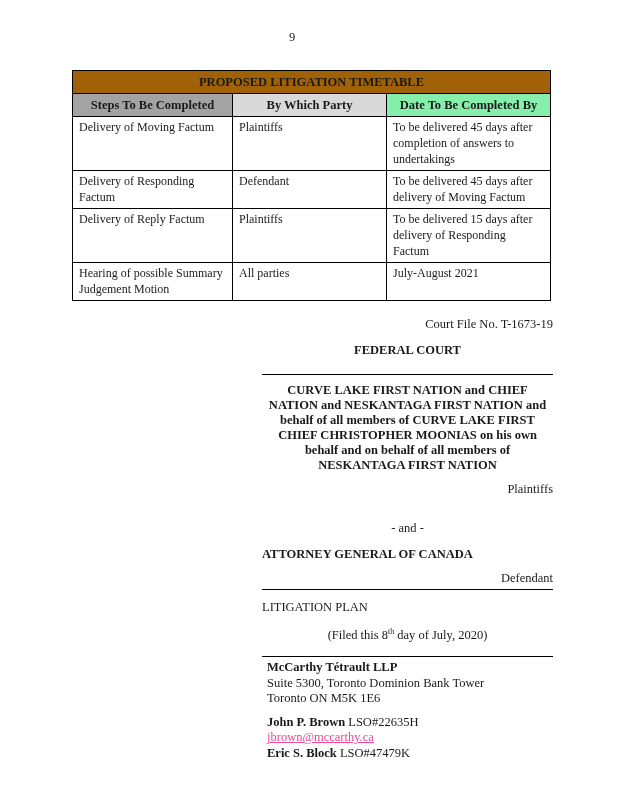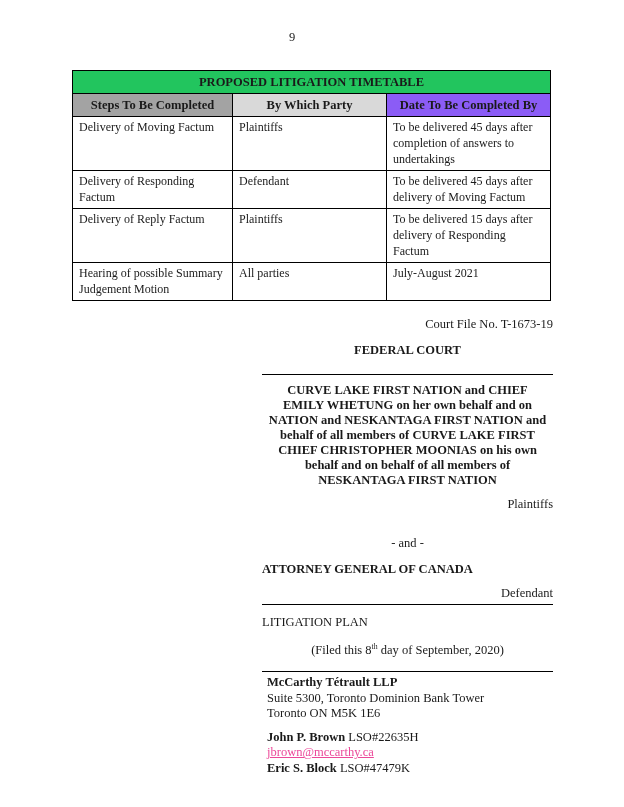--- a/index.html
+++ b/index.html
@@ -142,26 +142,26 @@
 
   <div class="timetable-wrap">
     <table class="timetable">
       <colgroup>
           <col class="c1">
           <col class="c2">
           <col class="c3">
         </colgroup>
       <tbody>
           <tr>
-        <th class="title-cell" colspan="3" style="background: #22c55e;">PROPOSED LITIGATION TIMETABLE</th>
+        <th class="title-cell" colspan="3" style="background: #a16207;">PROPOSED LITIGATION TIMETABLE</th>
       </tr>
       <tr>
         <th class="col-head" style="background: #a3a3a3;">Steps To Be Completed</th>
         <th class="col-head" style="background: rgb(217, 217, 217);">By Which Party</th>
-        <th class="col-head" style="background: #8b5cf6;">Date To Be Completed By</th>
+        <th class="col-head" style="background: #86efac;">Date To Be Completed By</th>
       </tr>
       <tr>
         <td>Delivery of Moving Factum</td>
         <td>Plaintiffs</td>
         <td>To be delivered 45 days after completion of answers to undertakings</td>
       </tr>
       <tr>
         <td>Delivery of Responding Factum</td>
         <td>Defendant</td>
         <td>To be delivered 45 days after delivery of Moving Factum</td>
@@ -181,39 +181,38 @@
   </div>
 
   <div class="right-col">
 
     <div class="file-no">Court File No. T-1673-19</div>
 
     <div class="court-name">FEDERAL COURT</div>
 
     <div class="party-block">
       <div class="party-line">CURVE LAKE FIRST NATION and CHIEF</div>
-      <div class="party-line">EMILY WHETUNG on her own behalf and on</div>
       <div class="party-line">NATION and NESKANTAGA FIRST NATION and</div>
       <div class="party-line">behalf of all members of CURVE LAKE FIRST</div>
       <div class="party-line">CHIEF CHRISTOPHER MOONIAS on his own</div>
       <div class="party-line">behalf and on behalf of all members of</div>
       <div class="party-line">NESKANTAGA FIRST NATION</div>
     </div>
 
     <div class="role-right">Plaintiffs</div>
 
     <div class="and-sep">- and -</div>
 
     <div class="agc-name">ATTORNEY GENERAL OF CANADA</div>
 
     <div class="defendant-wrap">Defendant</div>
 
     <div class="doc-title">LITIGATION PLAN</div>
 
-    <div class="filed-line"><span>(Filed this 8</span><sup>th</sup><span> day of September, 2020)</span></div>
+    <div class="filed-line"><span>(Filed this 8</span><sup>th</sup><span> day of July, 2020)</span></div>
 
     <div class="rule"></div>
 
     <div class="firm-block">
       <div class="firm-name">McCarthy Tétrault LLP</div>
       <div>Suite 5300, Toronto Dominion Bank Tower</div>
       <div>Toronto ON M5K 1E6</div>
     </div>
 
     <div class="lawyers-block">

